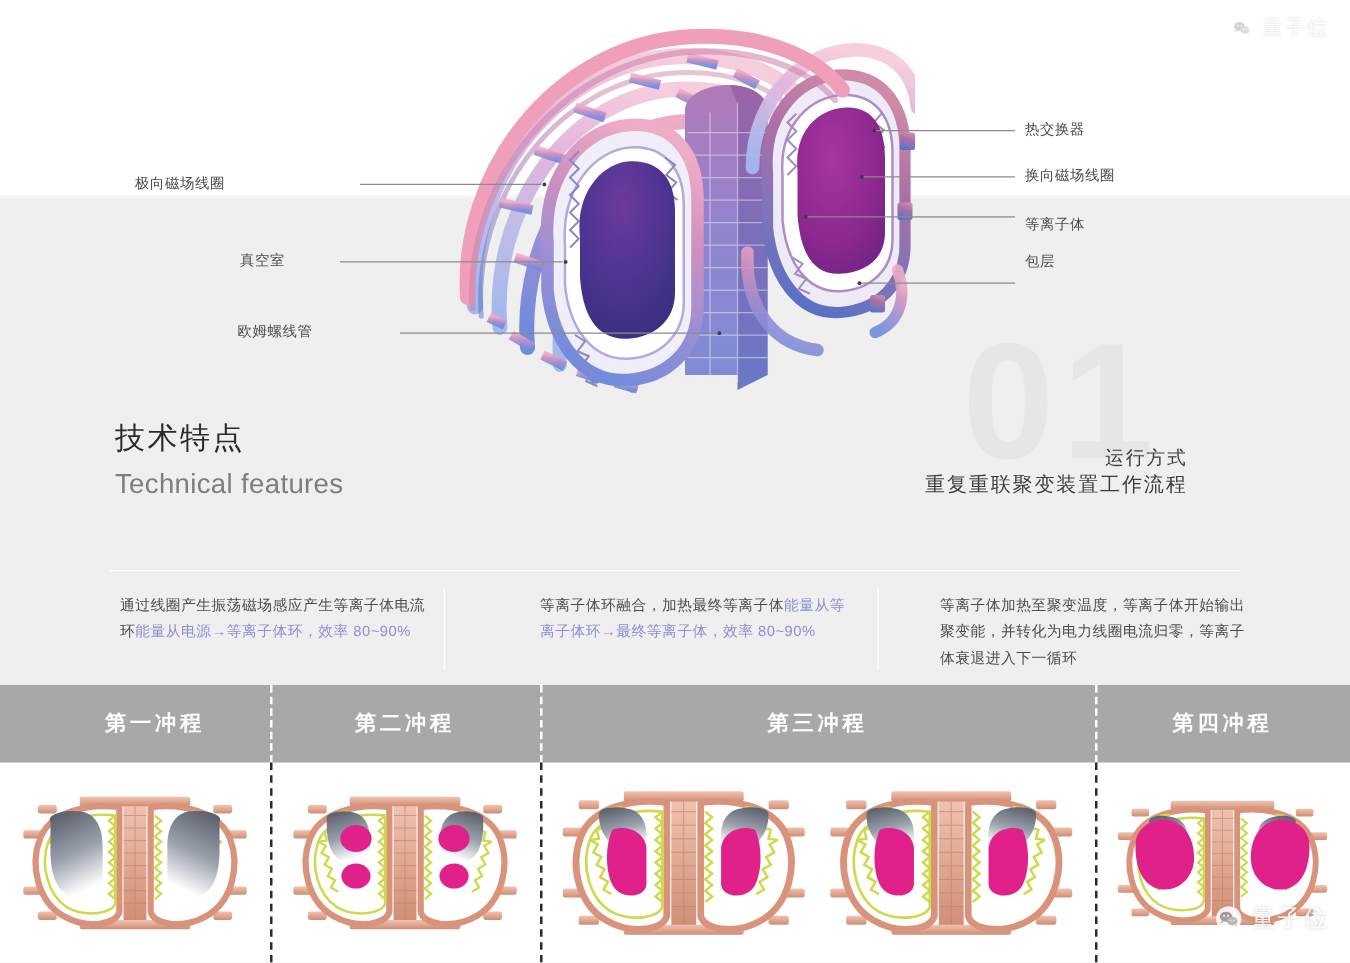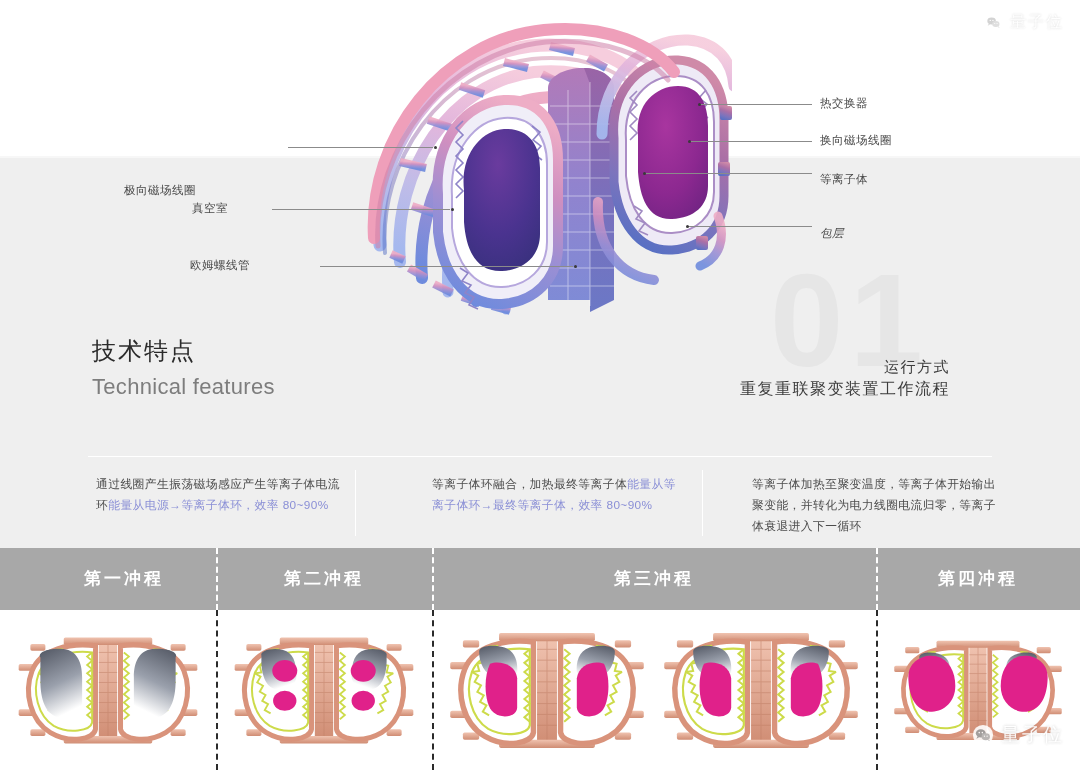--- a/index.html
+++ b/index.html
@@ -221,39 +221,39 @@
 
       <g fill="url(#gMainDk)">
         <rect x="368" y="96" width="12" height="14" rx="2"></rect>
         <rect x="366" y="152" width="12" height="14" rx="2"></rect>
         <rect x="344" y="226" width="12" height="14" rx="2"></rect>
       </g>
     </svg>
   </div>
 
   <div id="callouts">
-      <div class="callout left" style="top: 139px; left: 86px; width: 110px; margin-top: 44px;">极向磁场线圈</div>
+      <div class="callout left" style="top: 139px; left: 70px; width: 110px;">极向磁场线圈</div>
       <div class="lead" style="left: 288px; width: 145px; top: 147px; background: rgb(139, 139, 139);"></div>
       <div class="leaddot" style="left: 434px; top: 146px;"></div>
       <div class="callout left" style="top: 201px; left: 118px; width: 110px;">真空室</div>
       <div class="lead" style="left: 272px; width: 178px; top: 209px; background: rgb(139, 139, 139);"></div>
       <div class="leaddot" style="left: 451px; top: 208px;"></div>
       <div class="callout left" style="top: 258px; left: 140px; width: 110px;">欧姆螺线管</div>
       <div class="lead" style="left: 320px; width: 253px; top: 266px; background: rgb(139, 139, 139);"></div>
       <div class="leaddot" style="left: 574px; top: 265px;"></div>
       <div class="callout right" style="top: 96px; left: 820px;">热交换器</div>
       <div class="lead" style="left: 700px; width: 112px; top: 104px; background: rgb(139, 139, 139);"></div>
       <div class="leaddot" style="left: 698px; top: 103px;"></div>
       <div class="callout right" style="top: 133px; left: 820px;">换向磁场线圈</div>
       <div class="lead" style="left: 690px; width: 122px; top: 141px; background: rgb(139, 139, 139);"></div>
       <div class="leaddot" style="left: 688px; top: 140px;"></div>
       <div class="callout right" style="top: 172px; left: 820px; text-align: right;">等离子体</div>
       <div class="lead" style="left: 645px; width: 167px; top: 173px; background: rgb(139, 139, 139);"></div>
       <div class="leaddot" style="left: 643px; top: 172px;"></div>
-      <div class="callout right" style="top: 226px; left: 820px; font-style: italic;">包层</div>
+      <div class="callout right" style="top: 202px; left: 820px;">包层</div>
       <div class="lead" style="left: 688px; width: 124px; top: 226px; background: rgb(139, 139, 139);"></div>
       <div class="leaddot" style="left: 686px; top: 225px;"></div>
     </div>
 
   <div class="h-left">
     <div class="cn">技术特点</div>
     <div class="en">Technical features</div>
   </div>
 
   <div class="h-right">

